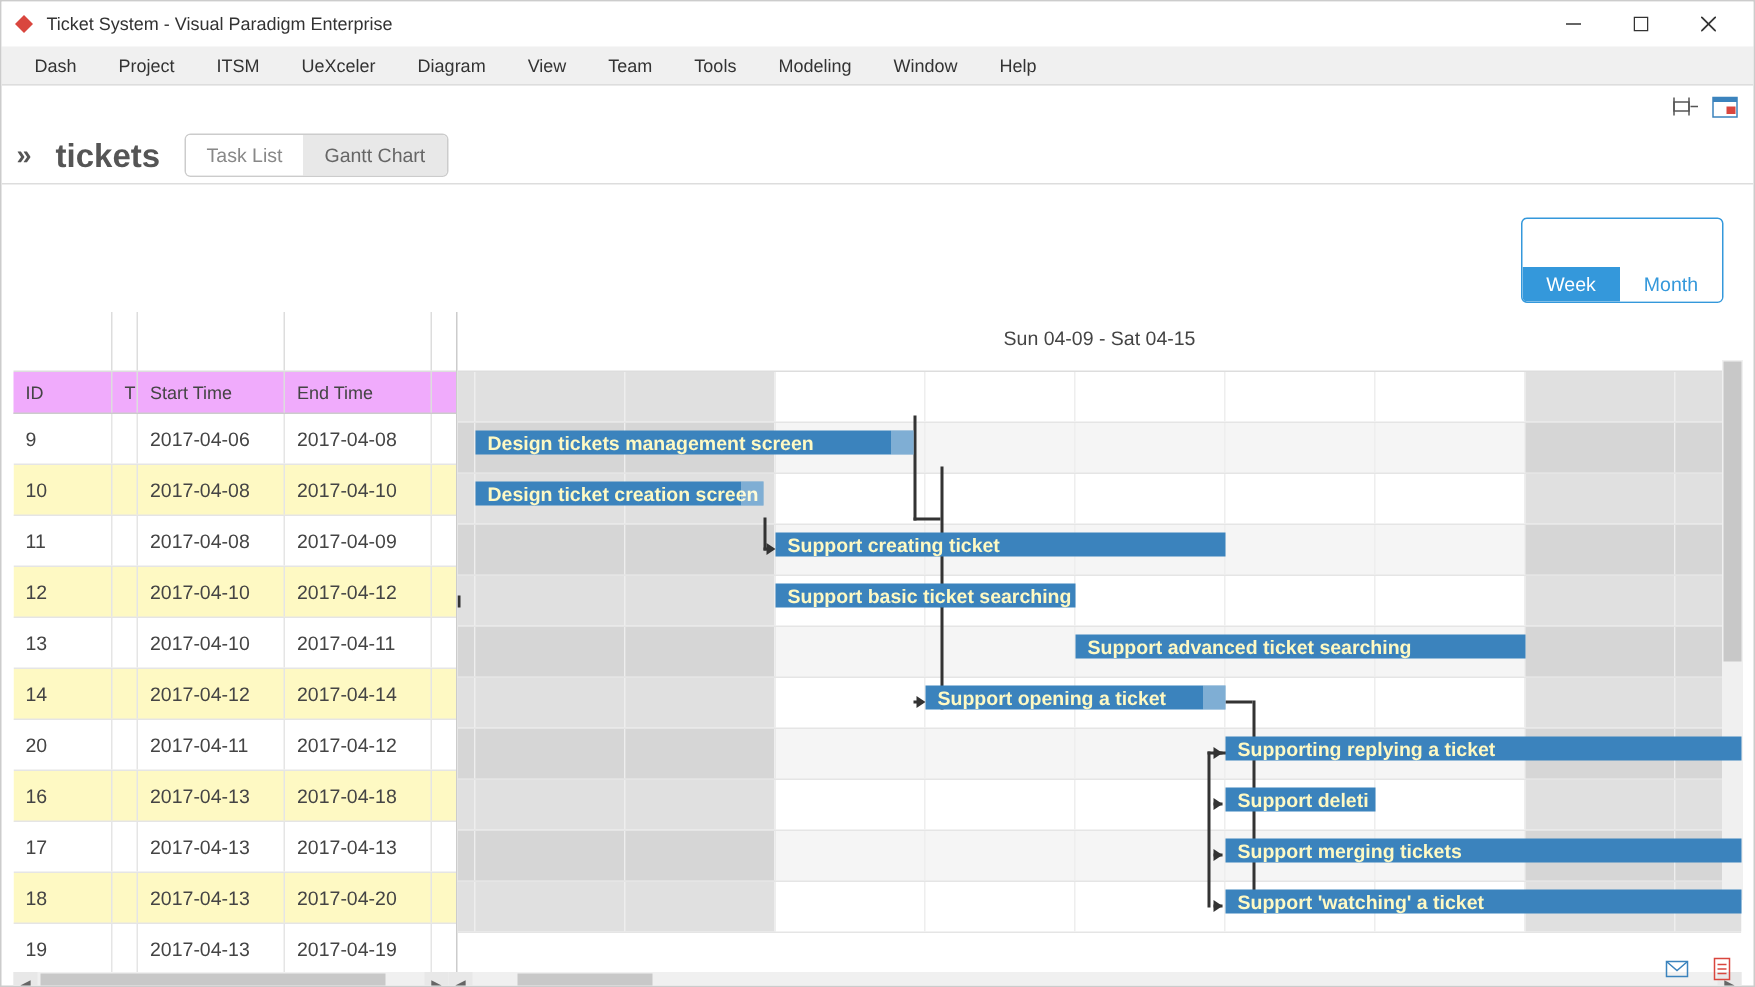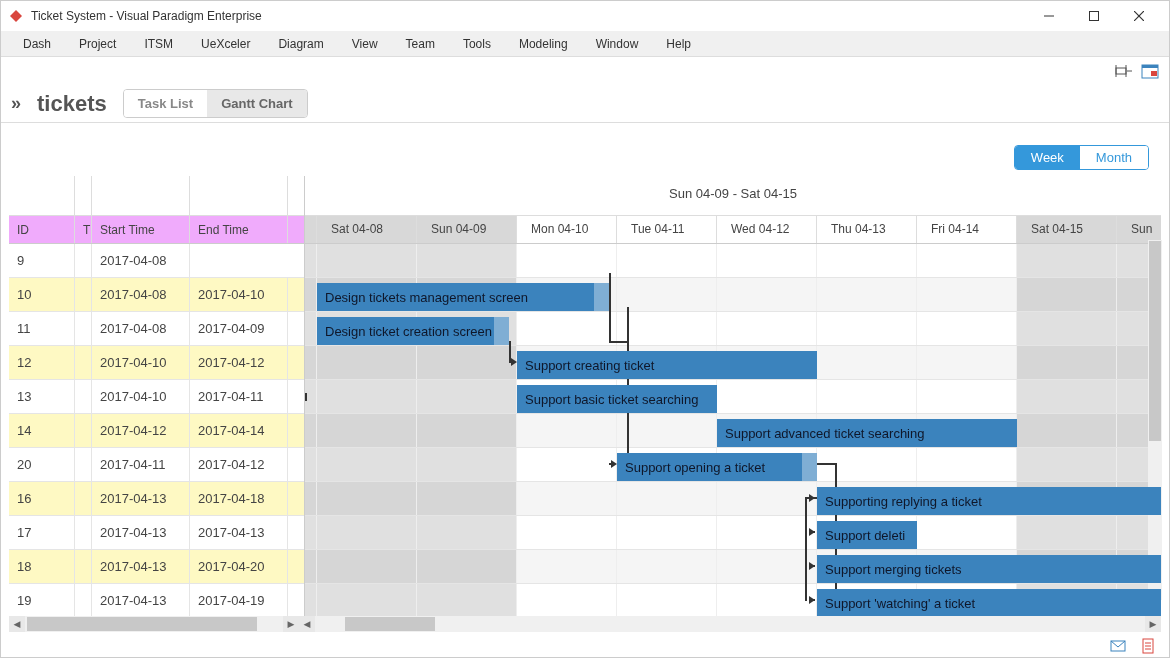--- a/index.html
+++ b/index.html
@@ -18,27 +18,27 @@
 
 
 .toolbar-row { height: 28px; display: flex; justify-content: flex-end; align-items: center; padding: 0 10px; gap: 8px; }
 .tool-icon { width: 18px; height: 18px; cursor: pointer; }
 
 
 .header-row { display: flex; align-items: center; padding: 4px 10px; gap: 16px; border-bottom: 1px solid #ddd; margin-bottom: 4px; }
 .breadcrumb-sym { font-size: 18px; color: #555; font-weight: bold; }
 .page-title { font-size: 22px; font-weight: bold; color: #555; }
 .tab-group { display: flex; border: 1px solid #ccc; border-radius: 4px; overflow: hidden; }
-.tab { padding: 6px 14px; font-size: 13px; font-weight: bold; color: #888; background: #fff; cursor: pointer; }
+.tab { padding: 6px 14px; font-size: 13px; font-weight: normal; color: #888; background: #fff; cursor: pointer; }
 .tab.active { background: #e8e8e8; color: #666; }
 
 
 .view-row { display: flex; justify-content: flex-end; padding: 18px 20px 6px 10px; }
 .view-toggle { display: flex; border: 1px solid #3498db; border-radius: 4px; overflow: hidden; }
-.view-btn { padding: 4px 16px; font-size: 13px; cursor: pointer; }
+.view-btn { padding: 4px 16px; font-size: 13px; cursor: pointer; margin-top: 32px; }
 .view-btn.active { background: #3498db; color: #fff; }
 .view-btn.inactive { background: #fff; color: #3498db; }
 
 
 .gantt-container { display: flex; height: 440px; position: relative; margin: 0 8px; }
 
 
 .left-table { flex-shrink: 0; display: flex; flex-direction: column; border-right: 1px solid #ccc; }
 .left-header-top { height: 40px; border-bottom: 1px solid #ddd; background: #fff; display: flex; }
 .left-header-bottom { height: 28px; display: flex; border-bottom: 1px solid #ccc; background: #f0abfc; }
@@ -63,21 +63,21 @@
 .day-col.weekend { background: #d8d8d8; }
 
 .gantt-body { flex: 1; position: relative; overflow: hidden; }
 .gantt-row { height: 34px; border-bottom: 1px solid #e5e5e5; position: relative; display: flex; }
 .gantt-row.alt { background: #f5f5f5; }
 .day-cell { flex: 0 0 100px; border-right: 1px solid #eee; }
 .day-cell.first-partial { flex: 0 0 12px; background: #e0e0e0; }
 .day-cell.weekend { background: #e0e0e0; }
 .gantt-row.alt .day-cell.weekend, .gantt-row.alt .day-cell.first-partial { background: #d6d6d6; }
 
-.bar { position: absolute; top: 5px; height: 28px; background: #3b83bd; color: #0f172a; font-size: 13px; display: flex; align-items: center; padding: 0 8px; white-space: nowrap; overflow: visible; z-index: 2; }
+.bar { position: absolute; top: 5px; height: 16px; background: #3b83bd; color: #fef9c3; font-size: 13px; display: flex; align-items: center; padding: 0 8px; white-space: nowrap; overflow: visible; z-index: 2; font-weight: bold; }
 
 
 .dep-line { position: absolute; background: #333; z-index: 1; }
 .dep-arrow-right { position: absolute; width: 0; height: 0; border-top: 4px solid transparent; border-bottom: 4px solid transparent; border-left: 6px solid #333; z-index: 1; }
 .bump { position: absolute; width: 2px; height: 8px; background: #333; top: 13px; z-index: 1;}
 
 
 .hscroll { height: 16px; display: flex; margin: 0 8px; }
 .hscroll-left { width: 290px; background: #f0f0f0; display: flex; align-items: center; position: relative; }
 .hscroll-right { flex: 1; background: #f0f0f0; display: flex; align-items: center; position: relative; }
@@ -182,20 +182,21 @@
       <div class="hcell col-id">ID</div>
       <div class="hcell col-t">T</div>
       <div class="hcell col-start">Start Time</div>
       <div class="hcell col-end">End Time</div>
       <div class="hcell col-extra" style="border-right:none"></div>
     </div>
     <div class="left-body" id="left-body">
         <div class="row">
       <div class="cell col-id">9</div>
       <div class="cell col-t"></div>
+      <div class="cell col-start">2017-04-06</div>
       <div class="cell col-end">2017-04-08</div>
       <div class="cell col-extra" style="border-right:none"></div>
     </div>
         <div class="row alt">
       <div class="cell col-id">10</div>
       <div class="cell col-t"></div>
       <div class="cell col-start">2017-04-08</div>
       <div class="cell col-end">2017-04-10</div>
       <div class="cell col-extra" style="border-right:none"></div>
     </div>
@@ -262,32 +263,20 @@
       <div class="cell col-end">2017-04-19</div>
       <div class="cell col-extra" style="border-right:none"></div>
     </div>
       </div>
   </div>
 
   <div class="right-gantt">
     <div class="gantt-header-top">
       <div class="week-label">Sun 04-09 - Sat 04-15</div>
     </div>
-    <div class="gantt-header-bottom" id="day-header">
-        <div class="day-col first-partial"></div>
-        <div class="day-col weekend">Sat 04-08</div>
-        <div class="day-col weekend">Sun 04-09</div>
-        <div class="day-col">Mon 04-10</div>
-        <div class="day-col">Tue 04-11</div>
-        <div class="day-col">Wed 04-12</div>
-        <div class="day-col">Thu 04-13</div>
-        <div class="day-col">Fri 04-14</div>
-        <div class="day-col weekend">Sat 04-15</div>
-        <div class="day-col weekend">Sun</div>
-      </div>
     <div class="gantt-body" id="gantt-body">
         <div class="gantt-row">
           <div class="day-cell first-partial"></div>
           <div class="day-cell weekend"></div>
           <div class="day-cell weekend"></div>
           <div class="day-cell"></div>
           <div class="day-cell"></div>
           <div class="day-cell"></div>
           <div class="day-cell"></div>
           <div class="day-cell"></div>

